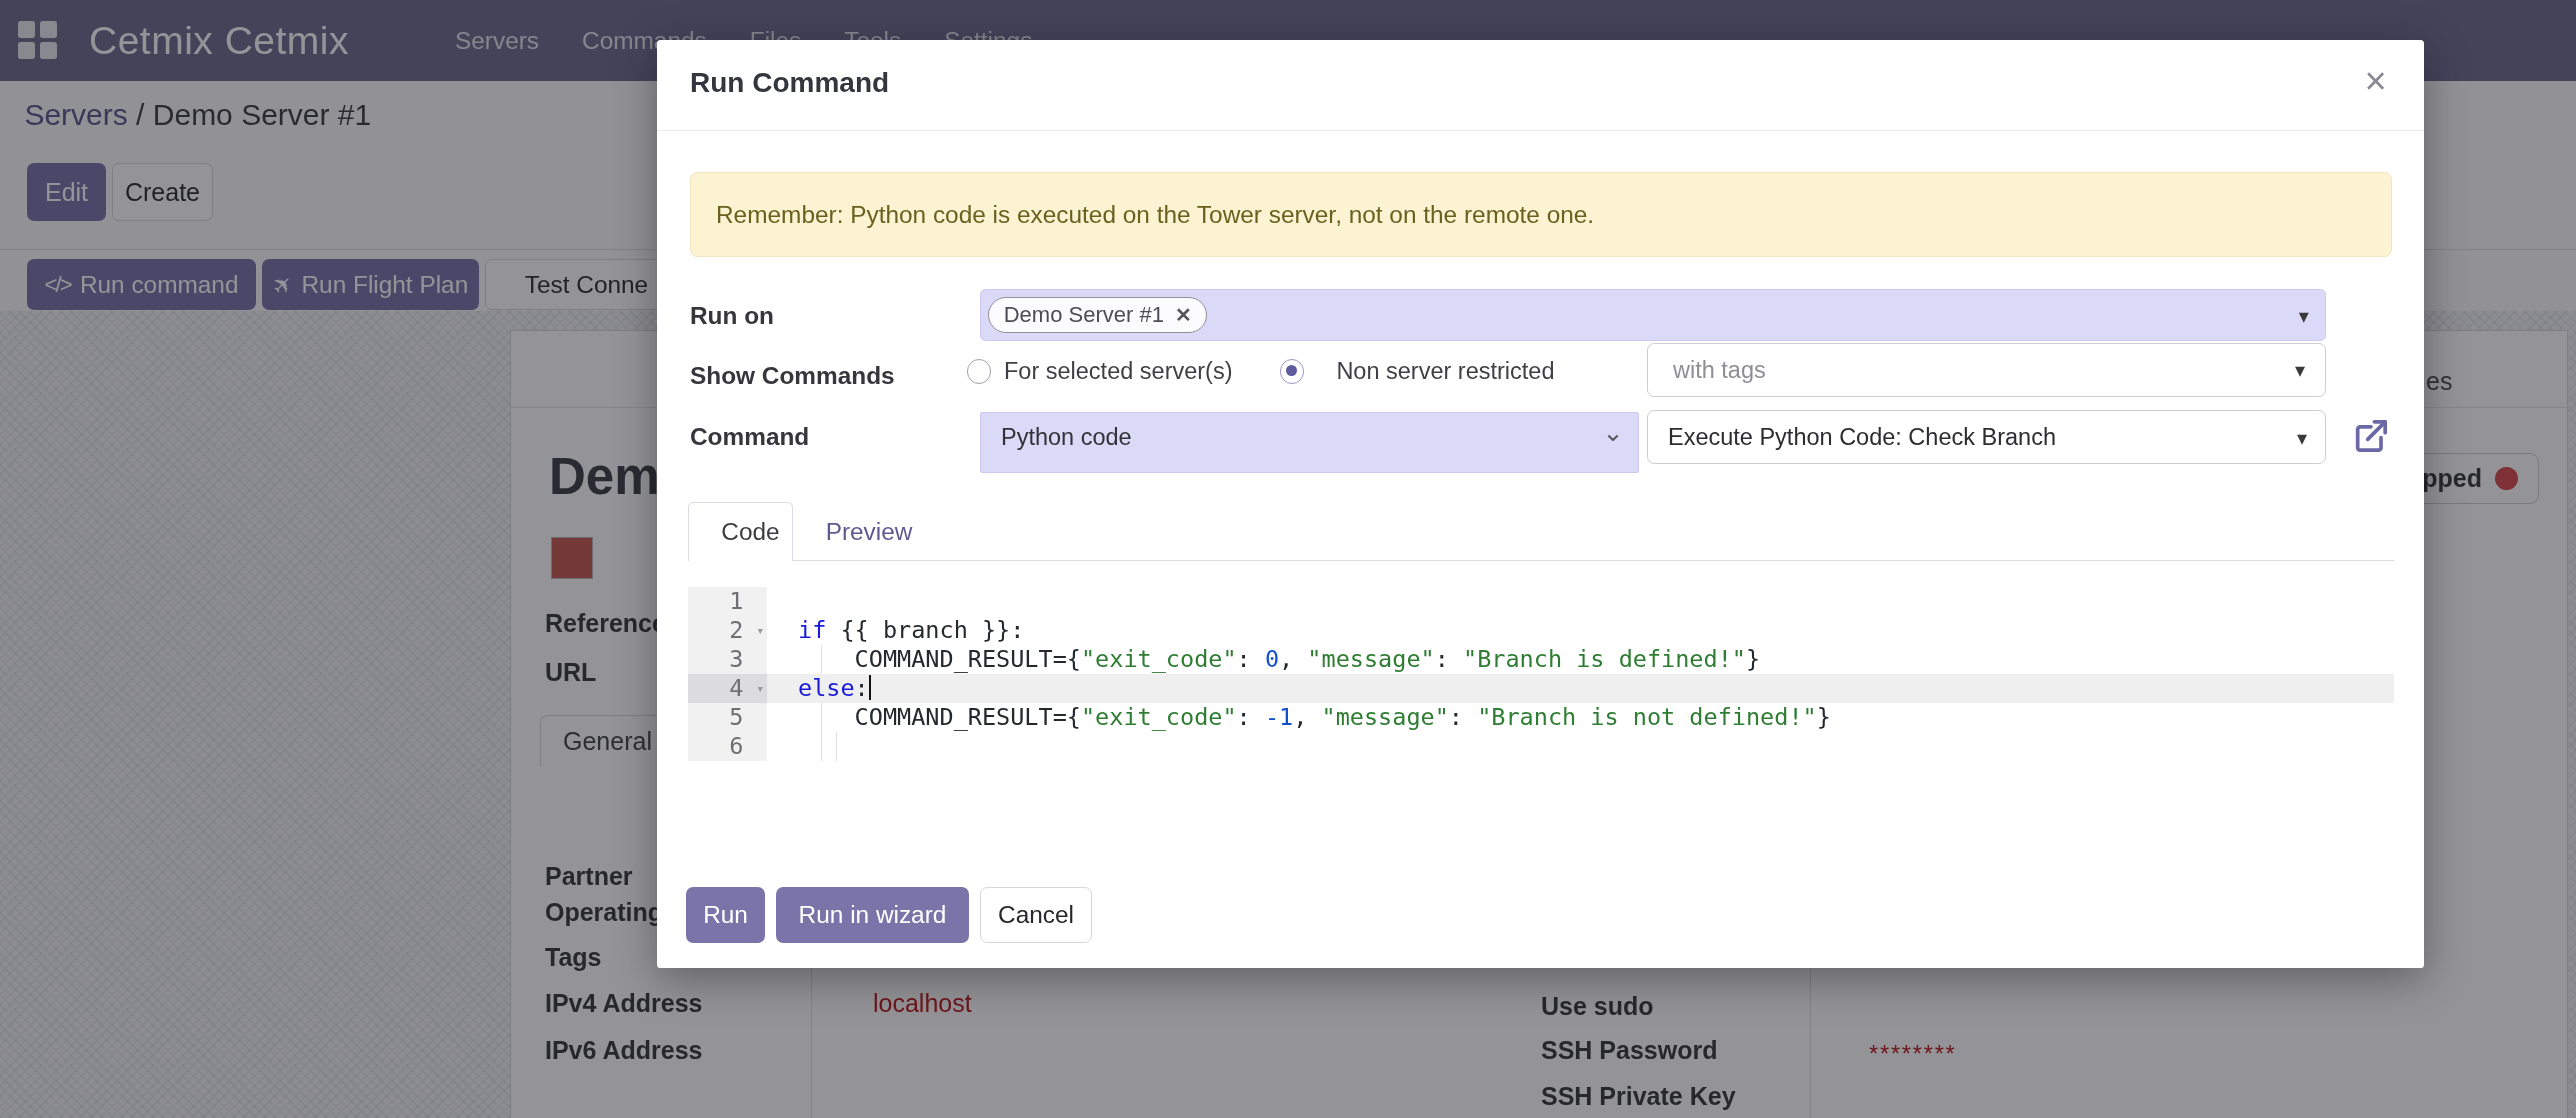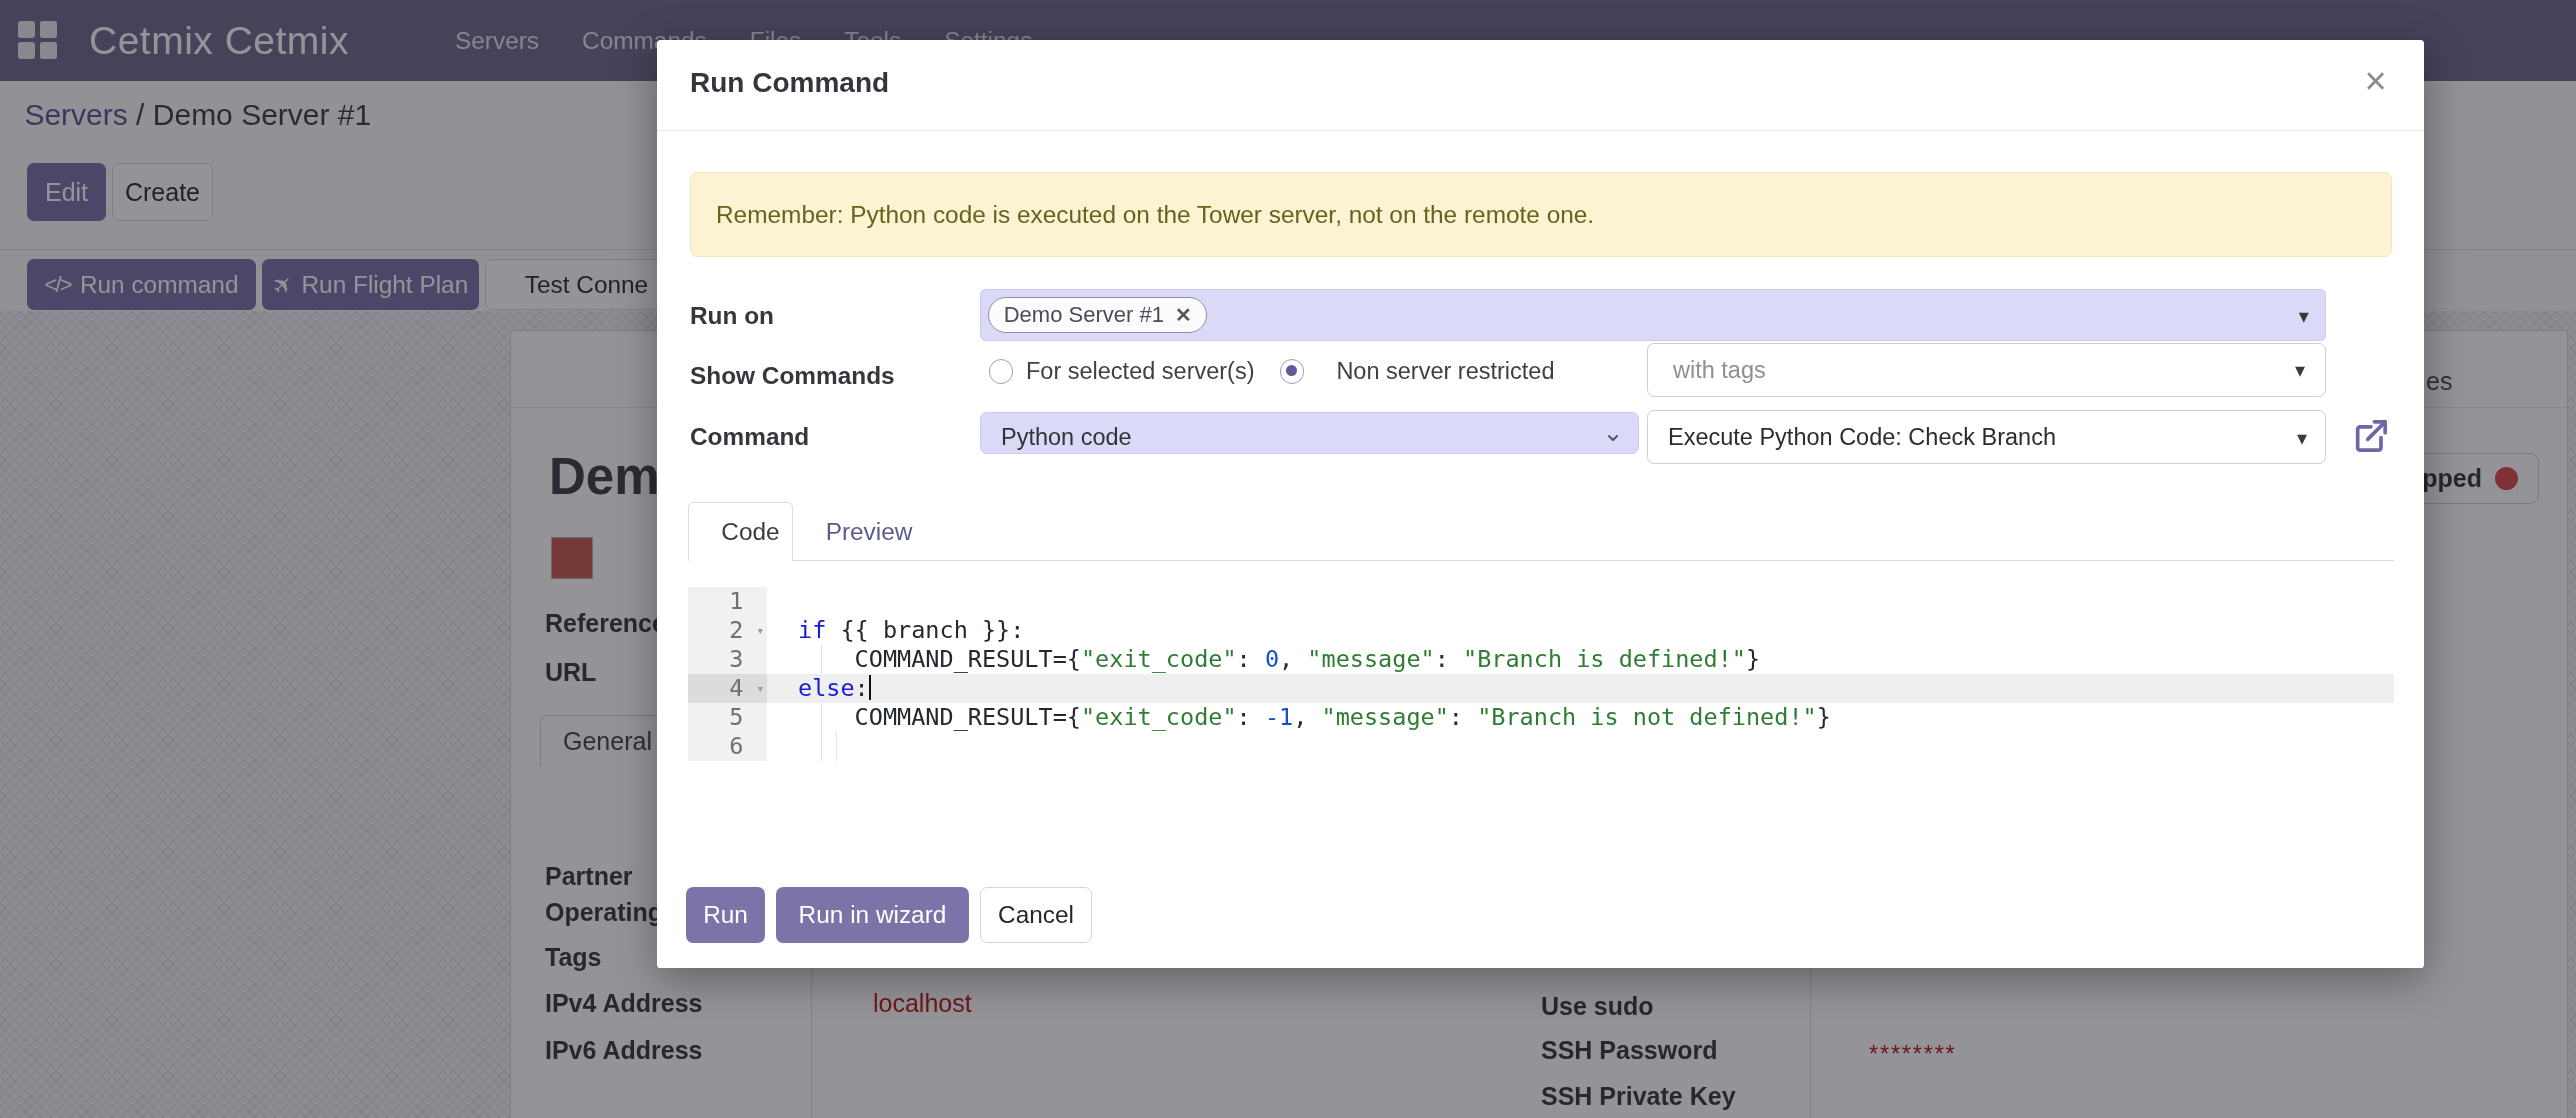--- a/index.html
+++ b/index.html
@@ -78,21 +78,21 @@
   .caret { position:absolute; right:16.3px; top:13.5px; font-size:20px; color:#3a3a3a; }
   .radio-row { display:flex; align-items:center; gap:12.6px; cursor:pointer; }
   .radio-circ { width:24.4px; height:24.4px; border-radius:50%; border:1.8px solid #a0a0a8; background:#fff; position:relative; }
   .radio-circ.checked { border-color:#9b99c9; }
   .radio-circ.checked::after { content:""; position:absolute; left:4.5px; top:4.5px; width:11.7px; height:11.7px;
     border-radius:50%; background:#5f5c9d; }
   .radio-lbl { font-size:23.5px; color:#3f3f46; white-space:nowrap; }
   .sel-white { background:#fff; border:0.9px solid #cdcdd2; border-radius:7.2px; }
   .sel-tags { left:990px; top:303px; width:679px; height:54px; }
   .sel-tags .ph { position:absolute; left:25px; top:12.6px; font-size:23.5px; color:#8e8e95; }
-  .sel-type { left:323px; top:372px; width:659px; height:42px; background:#dbd9f8; border:0.9px solid #cccaf2; border-radius:7px; }
+  .sel-type { left:323px; top:372px; width:659px; height:61px; background:#dbd9f8; border:0.9px solid #cccaf2; border-radius:2px; }
   .sel-type .val { position:absolute; left:20px; top:11px; font-size:23.5px; color:#323238; }
   .chev { position:absolute; right:14.5px; top:5.4px; font-size:25px; color:#5a5a60; }
   .sel-cmd { left:990px; top:370px; width:679px; height:54px; }
   .sel-cmd .val { position:absolute; left:20px; top:12.6px; font-size:23.5px; color:#2c2c31; }
   .extlink { left:1694px; top:376px; width:40px; height:40px; cursor:pointer; }
 
   .tab-underline { left:31px; top:520px; width:1706px; height:0.9px; background:#d9dce1; }
   .tab-code { left:31px; top:462px; width:105px; height:59px; background:#fff; border:0.9px solid #d9dce1; border-bottom:none;
     border-radius:5.4px 5.4px 0 0; display:flex; align-items:center; justify-content:center;
     font-size:24.4px; color:#3c3c42; z-index:2; cursor:pointer;padding-left:20px; }
@@ -209,21 +209,21 @@
     <div class="abs flabel" style="left:33px; top:262px;">Run on</div>
     <div class="abs sel sel-runon">
       <div class="abs tagpill">
         <span class="tag-txt">Demo Server #1</span>
         <span class="tag-x">✕</span>
       </div>
       <span class="caret">▾</span>
     </div>
 
     <div class="abs flabel" style="left:33px; top:322px;">Show Commands</div>
-    <div class="abs radio-row" style="left:332px; top:318px;text-align:center;">
+    <div class="abs radio-row" style="left:310px; top:318px;text-align:center;">
       <span class="radio-circ"></span>
       <span class="radio-lbl">For selected server(s)</span>
     </div>
     <div class="abs radio-row" style="left:623px; top:318px;gap:32px;">
       <span class="radio-circ checked"></span>
       <span class="radio-lbl">Non server restricted</span>
     </div>
     <div class="abs sel-white sel-tags">
       <span class="ph">with tags</span>
       <span class="caret" style="right:20px;">▾</span>

